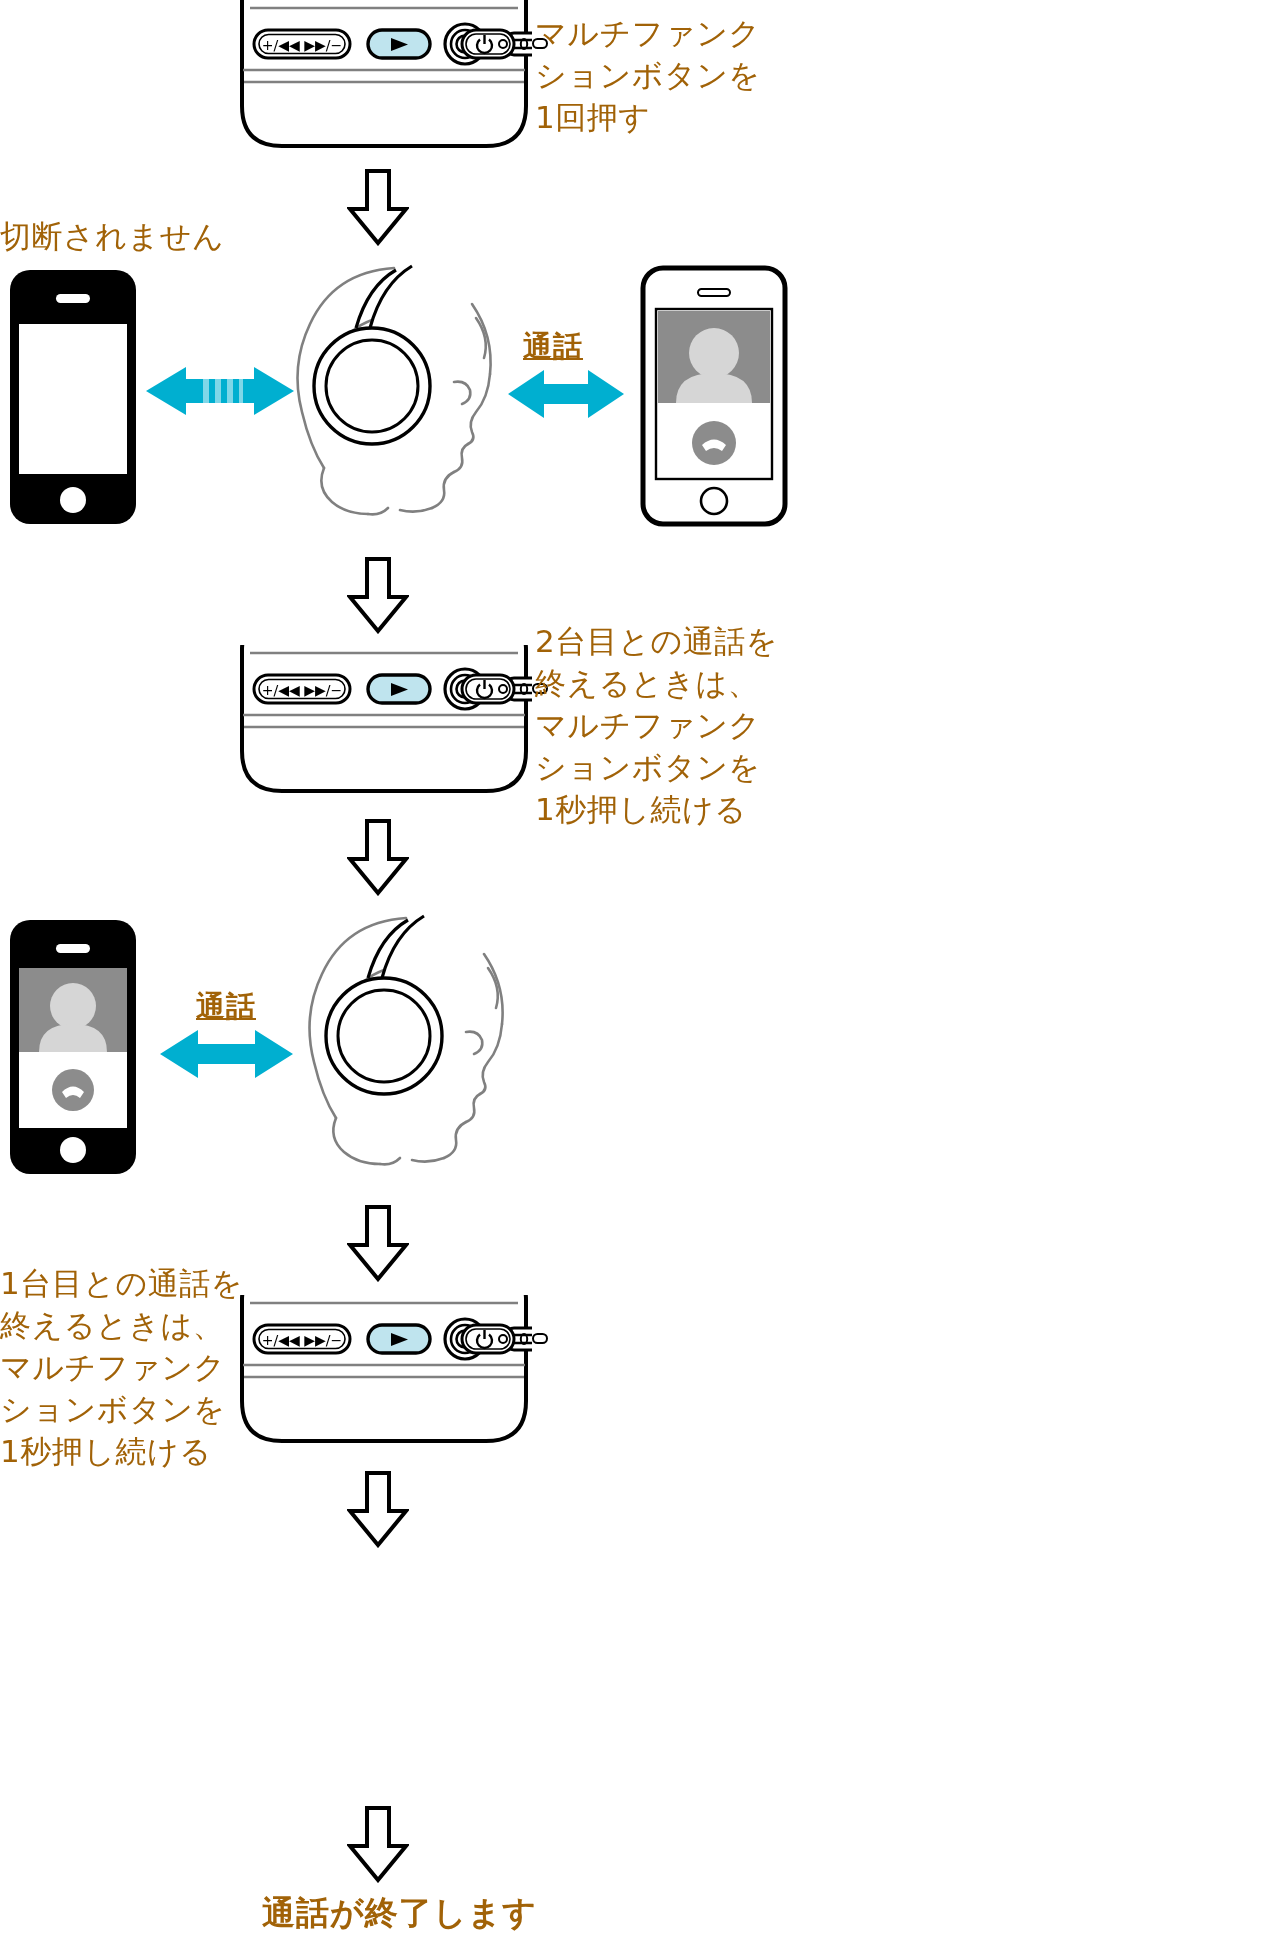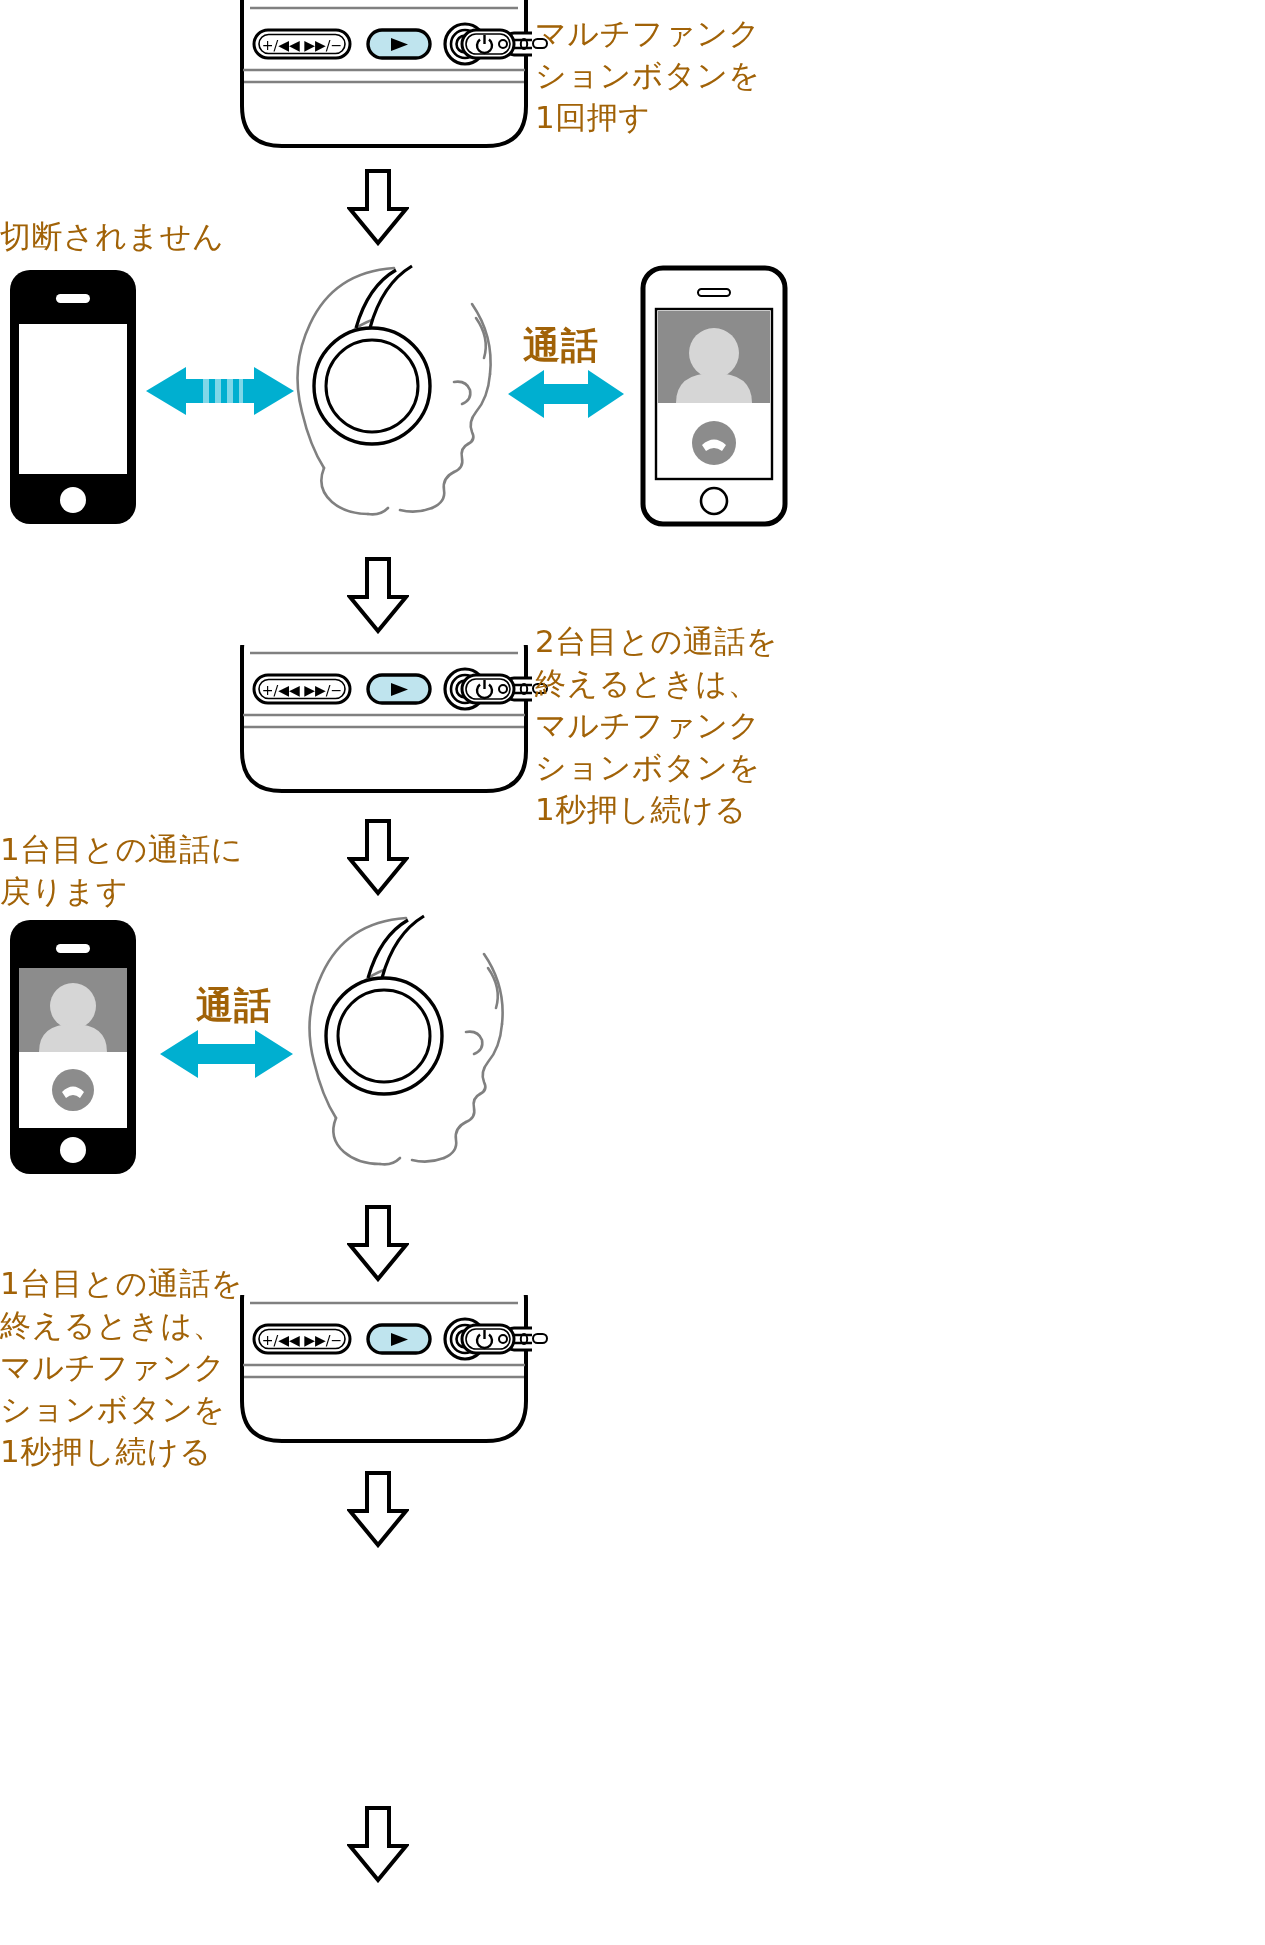--- a/index.html
+++ b/index.html
@@ -16,21 +16,21 @@
   .jp {
     font-family: "DejaVu Sans", "Liberation Sans", sans-serif;
     color: #a16207;
     font-size: 31px;
     line-height: 42px;
     white-space: pre-line;
     letter-spacing: 0.5px;
   }
   .jp-right { text-align: right; }
   .jp-final { font-size: 33px; font-weight: bold; letter-spacing: 1px; }
-  .label-call { font-size: 37px; font-weight: bold; letter-spacing: 1px; }
+  .label-call { font-size: 29px; font-weight: bold; letter-spacing: 1px; text-decoration: underline; }
 
   
   .device { position: absolute; width: 290px; height: 152px; }
   .device svg { width: 100%; height: 100%; display: block; }
 
   
   .down-arrow { position: absolute; width: 62px; height: 78px; }
   .down-arrow svg { width: 100%; height: 100%; display: block; }
 
   
@@ -271,22 +271,20 @@
 マルチファンク
 ションボタンを
 1秒押し続ける</div>
 
   <div class="down-arrow" style="left:347px; top:818px;">
     <svg viewBox="0 0 62 78" xmlns="http://www.w3.org/2000/svg">
       <path d="M20 3 L42 3 L42 41 L59 41 L31 75 L3 41 L20 41 Z" fill="#ffffff" stroke="#000000" stroke-width="4"></path>
     </svg>
   </div>
 
-  <div class="jp abs" style="left:0px; top:828px; width:260px;">1台目との通話に
-戻ります</div>
 
   <div class="phone-white" style="left:8px; top:918px; width:130px; height:258px;">
     <svg viewBox="0 0 130 258" xmlns="http://www.w3.org/2000/svg">
       <rect x="2" y="2" width="126" height="254" rx="20" ry="20" fill="#000000"></rect>
       <rect x="48" y="26" width="34" height="9" rx="4.5" ry="4.5" fill="#ffffff"></rect>
       <rect x="11" y="50" width="108" height="160" fill="#ffffff"></rect>
       <g>
         <rect x="11" y="50" width="108" height="84" fill="#8C8C8C"></rect>
         <circle cx="65" cy="88" r="23" fill="#D6D6D6"></circle>
         <path d="M31 134 Q31 106 65 106 Q99 106 99 134 Z" fill="#D6D6D6"></path>
@@ -398,14 +396,15 @@
       <path d="M20 3 L42 3 L42 41 L59 41 L31 75 L3 41 L20 41 Z" fill="#ffffff" stroke="#000000" stroke-width="4"></path>
     </svg>
   </div>
 
   <div class="down-arrow" style="left:347px; top:1805px;">
     <svg viewBox="0 0 62 78" xmlns="http://www.w3.org/2000/svg">
       <path d="M20 3 L42 3 L42 41 L59 41 L31 75 L3 41 L20 41 Z" fill="#ffffff" stroke="#000000" stroke-width="4"></path>
     </svg>
   </div>
 
+  <div class="jp jp-final abs" style="left:262px; top:1892px;">通話が終了します</div>
 
 </div>
 
 </body></html>

